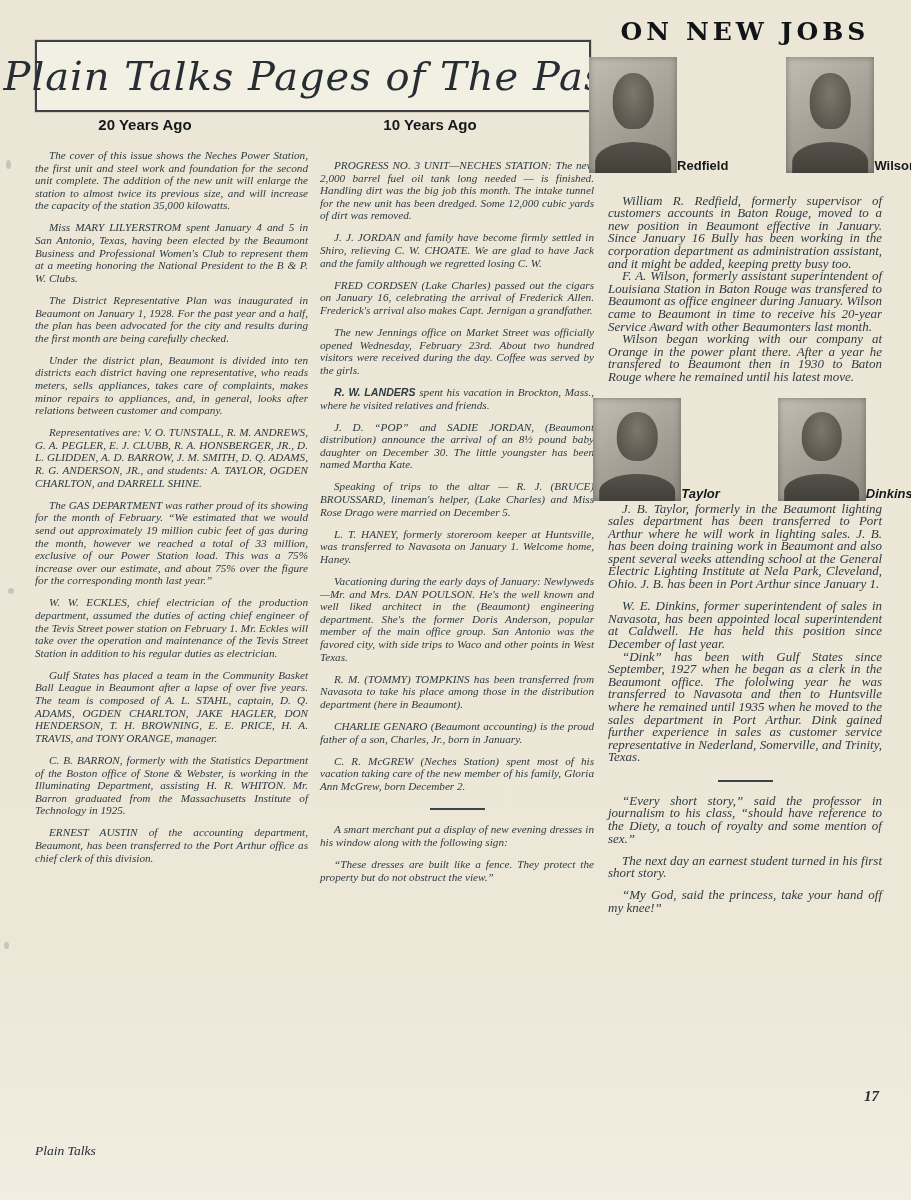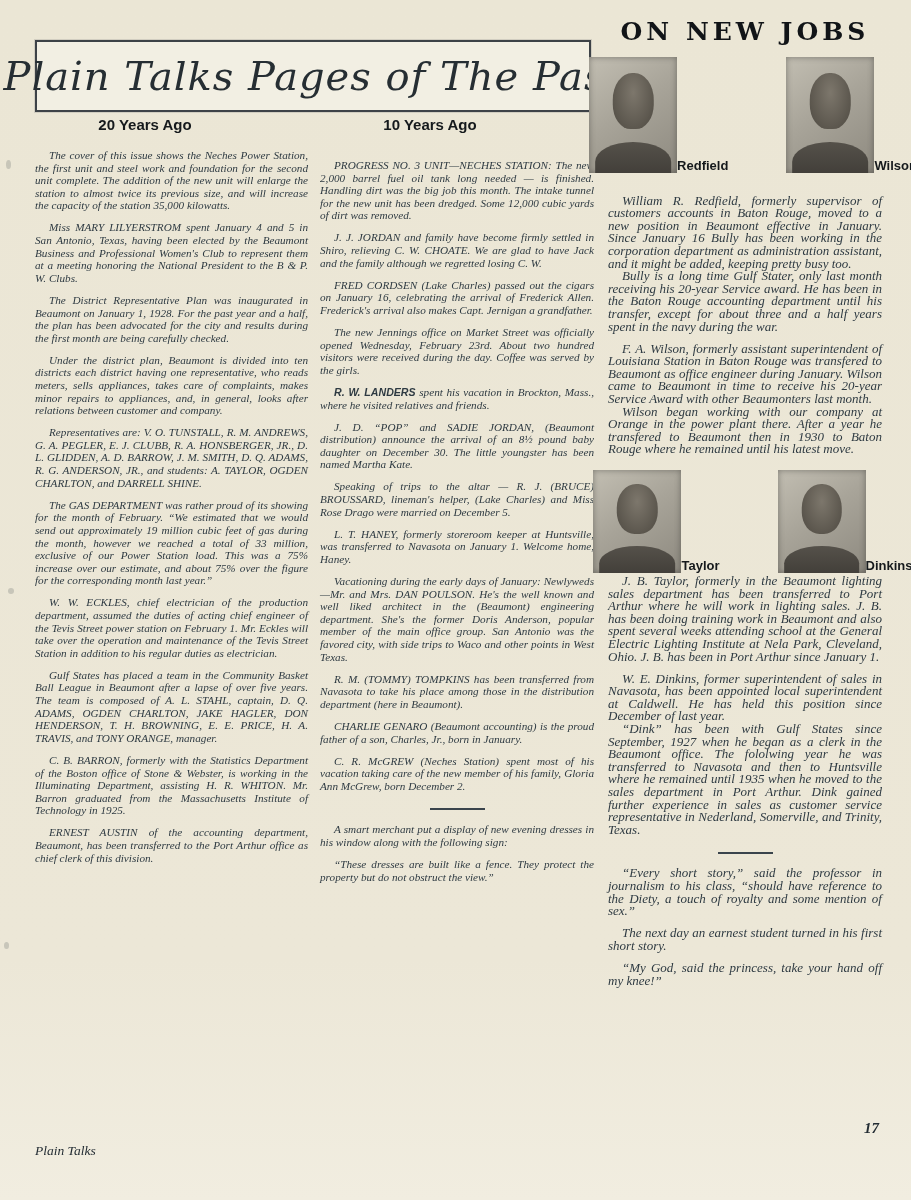--- a/index.html
+++ b/index.html
@@ -61,31 +61,31 @@
   .photo::after { 
     content:""; position:absolute; left:50%; bottom:-8%; width:86%; height:34%;
     transform:translateX(-50%); border-radius:50% 50% 0 0;
     background:linear-gradient(180deg,#55514a, #3d3a35);
   }
   .photo-caption {
     margin-top:9px; font-family:"Liberation Sans", sans-serif;
     font-weight:bold; font-size:13px; color:#15191c; text-align:center;
   }
   .after-photos { margin-top:22px; }
-  .row2 { margin-top:14px; }
+  .row2 { margin-top:14px;font-style:italic; }
   .after-photos2 { margin-top:2px; }
   
   .divider { width:55px; border-top:2px solid #3a444c; margin:16px auto 13px auto; }
   
   .footer-left {
     position:absolute; left:35px; top:1143px;
     font-weight:normal; font-style:italic; font-size:13.5px; color:#232c33;
   }
   .page-number {
-    position:absolute; right:32px; top:1120px;
+    position:absolute; right:32px; top:1088px;
     font-weight:bold; font-style:italic; font-size:15px; color:#232c33;
   }
   
   .speck { position:absolute; background:rgba(90,100,100,.25); border-radius:50%; }
   .s1 { left:6px; top:160px; width:5px; height:9px; }
   .s2 { left:8px; top:588px; width:6px; height:6px; }
   .s3 { left:4px; top:942px; width:5px; height:7px; }
 </style>
 </head>
 <body>
@@ -143,21 +143,20 @@
         <div class="photo-caption">Redfield</div>
       </div>
       <div class="figure">
         <div class="photo tall"></div>
         <div class="photo-caption">Wilson</div>
       </div>
     </div>
 
     <div class="flowtext after-photos">
       <p class="para no-gap">William R. Redfield, formerly supervisor of customers accounts in Baton Rouge, moved to a new position in Beaumont effective in January. Since January 16 Bully has been working in the corporation department as administration assistant, and it might be added, keeping pretty busy too.</p>
-      <p class="para">Bully is a long time Gulf Stater, only last month receiving his 20-year Service award. He has been in the Baton Rouge accounting department until his transfer, except for about three and a half years spent in the navy during the war.</p>
       <p class="para no-gap">F. A. Wilson, formerly assistant superintendent of Louisiana Station in Baton Rouge was transfered to Beaumont as office engineer during January. Wilson came to Beaumont in time to receive his 20-year Service Award with other Beaumonters last month.</p>
       <p class="para">Wilson began working with our company at Orange in the power plant there. After a year he transfered to Beaumont then in 1930 to Baton Rouge where he remained until his latest move.</p>
     </div>
 
     <div class="photo-row row2">
       <div class="figure">
         <div class="photo short"></div>
         <div class="photo-caption">Taylor</div>
       </div>
       <div class="figure">

